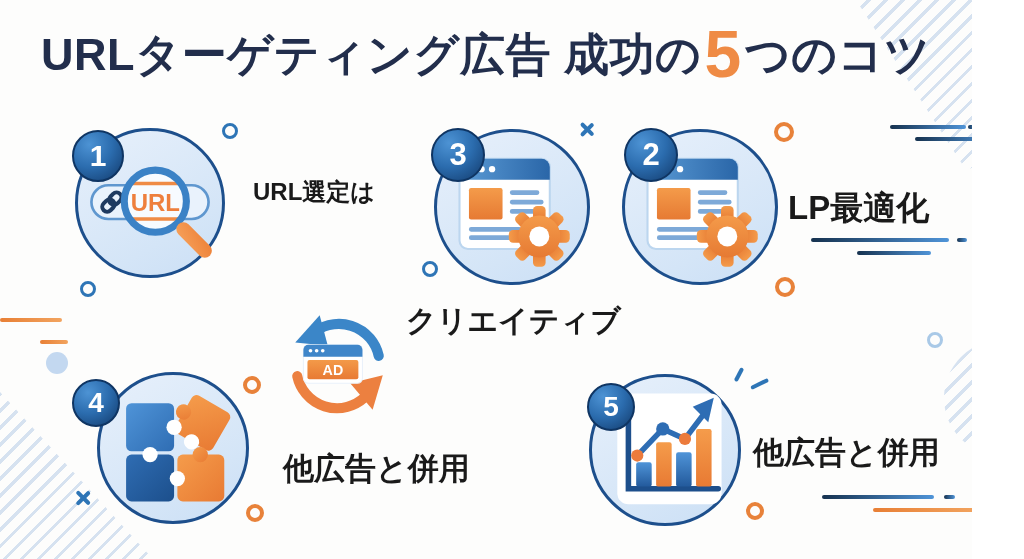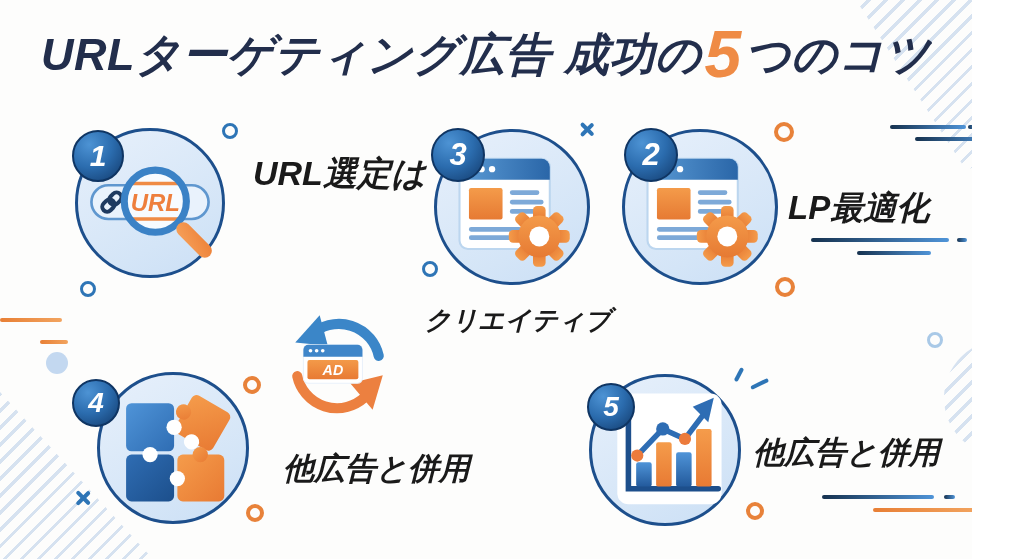--- a/index.html
+++ b/index.html
@@ -1,20 +1,19 @@
 <!DOCTYPE html>
 <html><head>
 <meta charset="utf-8">
 <style>
   html,body{margin:0;padding:0;}
   #canvas{
     position:relative;width:972px;height:559px;overflow:hidden;
     background:#fdfdfc;
     font-family:"Liberation Sans","DejaVu Sans",sans-serif;
-    font-style:italic;
   }
   
   .stripes{
     position:absolute;
     background:repeating-linear-gradient(135deg,#d6e2f0 0px,#d6e2f0 3px,transparent 3px,transparent 12px);
   }
   .stripe-tr{left:850px;top:0;width:174px;height:172px;
     clip-path:polygon(6px 0px,174px 0px,174px 148px,116px 170px);}
   .stripe-bl{left:0;top:392px;width:158px;height:167px;
     clip-path:polygon(0 0,153px 167px,0 167px);}
@@ -92,21 +91,21 @@
       </g>
       <circle cx="86" cy="78" r="35" fill="none" stroke="#3b82c6" stroke-width="8"></circle>
       <g transform="translate(129,121) rotate(-45)">
         <rect x="-8" y="-24" width="16" height="50" rx="8" fill="url(#hg)"></rect>
       </g>
     </svg>
     <div class="badge" style="left:-6px;top:-1px;width:52px;height:52px;font-size:30px">
         <span>1</span>
       </div>
   </div>
-  <div class="label" style="left:253px;top:154px;font-size:34px;line-height:38px">
+  <div class="label" style="left:253px;top:173px;font-size:24px;line-height:38px">
     <div>URL選定は</div>
   </div>
 
   <div class="circle" style="left:434px;top:129px;width:156px;height:156px">
     <svg width="126" height="126" viewBox="0 0 120 120">
       <defs>
         <linearGradient id="bg3" x1="0" y1="0" x2="1" y2="0">
           <stop offset="0" stop-color="#5b9bd5"></stop>
             <stop offset="1" stop-color="#2a66a8"></stop>
         </linearGradient>
@@ -175,21 +174,21 @@
       </g>
     </svg>
     <div class="badge" style="left:-1px;top:-4px;width:54px;height:54px;font-size:31px">
         <span>2</span>
       </div>
   </div>
   <div class="label" style="left:788px;top:186px;font-size:33px">
     <div>LP最適化</div>
   </div>
 
-  <div class="label" style="left:406px;top:301px;width:224px;text-align:center;font-size:26px;line-height:39px">
+  <div class="label" style="left:406px;top:301px;width:224px;text-align:left;font-size:30px;line-height:39px">
     <div>クリエイティブ</div>
   </div>
 
   <div style="position:absolute;left:286px;top:308px">
     <svg width="104" height="112" viewBox="0 0 100 110">
       <defs>
         <linearGradient id="adog" x1="0" y1="0" x2="0" y2="1">
           <stop offset="0" stop-color="#f39a49"></stop>
             <stop offset="1" stop-color="#e87a33"></stop>
         </linearGradient>

